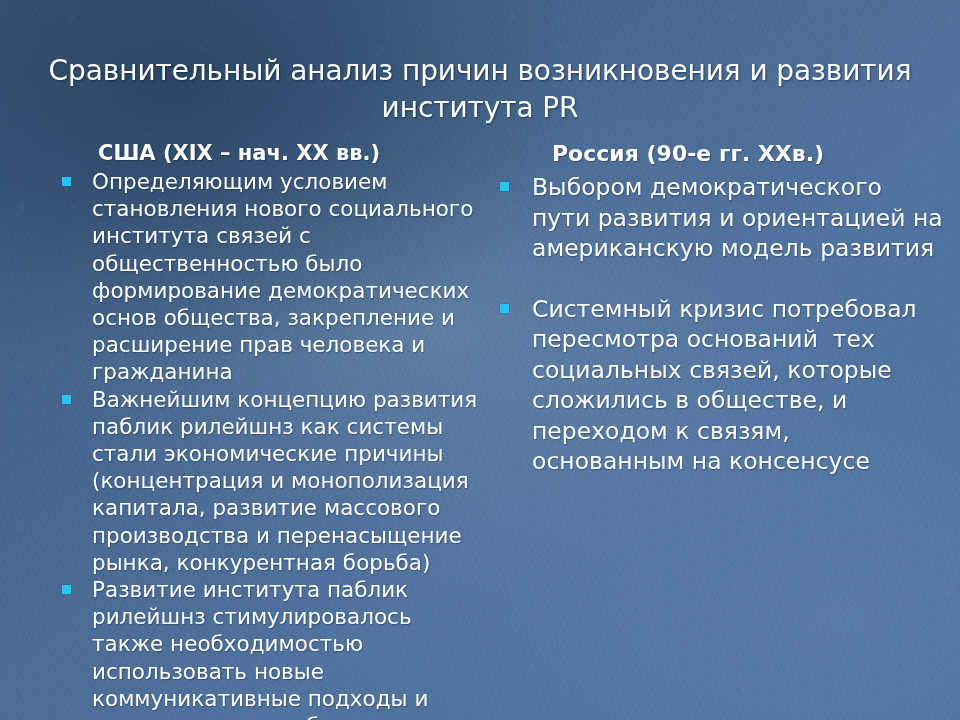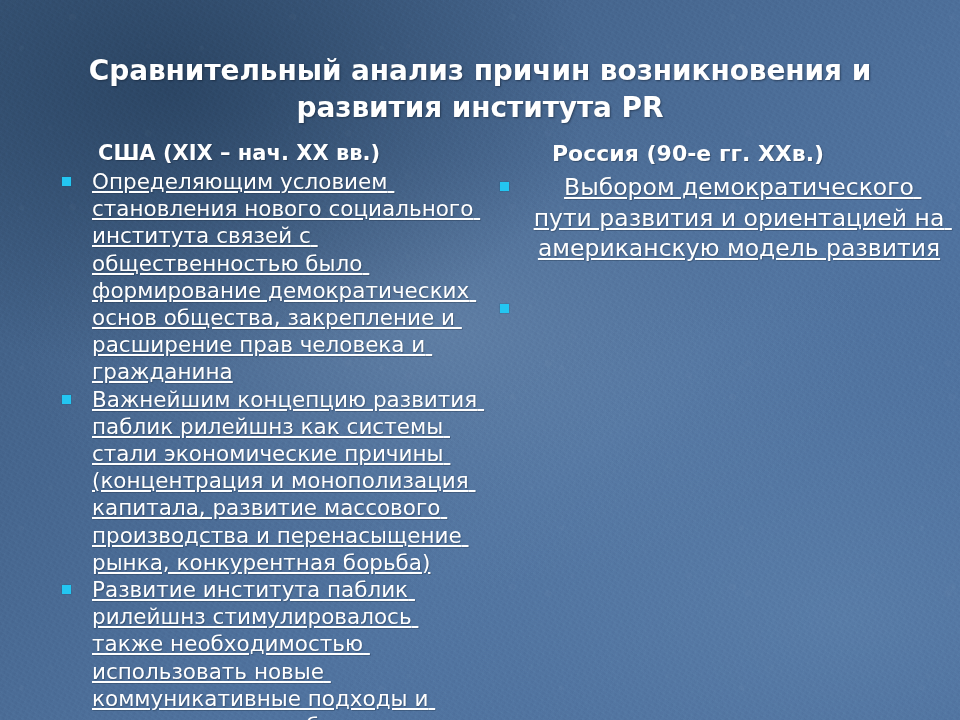--- a/index.html
+++ b/index.html
@@ -56,21 +56,21 @@
   }
 
   
   #title {
     position: absolute;
     left: 48px;
     top: 52px;
     width: 864px;
     text-align: center;
     font-size: 28px;
-    font-weight: bold;
+    font-weight: normal;
     line-height: 37px;
     letter-spacing: -0.1px;
     color: #ffffff;
     text-shadow: 1px 1px 2px rgba(16,30,48,0.55);
   }
 
   
   .column {
     position: absolute;
     top: 140px;
@@ -123,26 +123,25 @@
     margin-bottom: 0px;
   }
   #col-left ul.bullets > li .bullet-mark { top: 9px; }
 
   
   #col-right ul.bullets > li {
     font-size: 23.5px;
     line-height: 30.5px;
     margin-bottom: 30px;
     padding-left: 36px;
-    text-align: center;
   }
   #col-right ul.bullets > li .bullet-mark { top: 10px; }
   #col-right ul.bullets > li:last-child { margin-bottom: 0; }
 
-  .nowrap-keep { white-space: pre-wrap; text-decoration: underline; }
+  .nowrap-keep { white-space: pre-wrap; }
 </style>
 </head>
 <body>
 
 <div id="slide">
 
   <div id="texture"></div>
   <div id="texture2"></div>
 
   <div id="title">Сравнительный анализ причин возникновения и развития института PR</div>
@@ -169,17 +168,18 @@
   <div class="column" id="col-right">
     <div class="col-heading">Россия (90-е гг. XXв.)</div>
 
     <ul class="bullets">
       <li>
         <span class="bullet-mark"></span>
         <span class="nowrap-keep">Выбором демократического пути развития и ориентацией на американскую модель развития</span>
       </li>
       <li>
         <span class="bullet-mark"></span>
+        <span class="nowrap-keep">Системный кризис потребовал пересмотра оснований  тех социальных связей, которые сложились в обществе, и переходом к связям, основанным на консенсусе</span>
       </li>
     </ul>
   </div>
 
 </div>
 
 </body></html>

